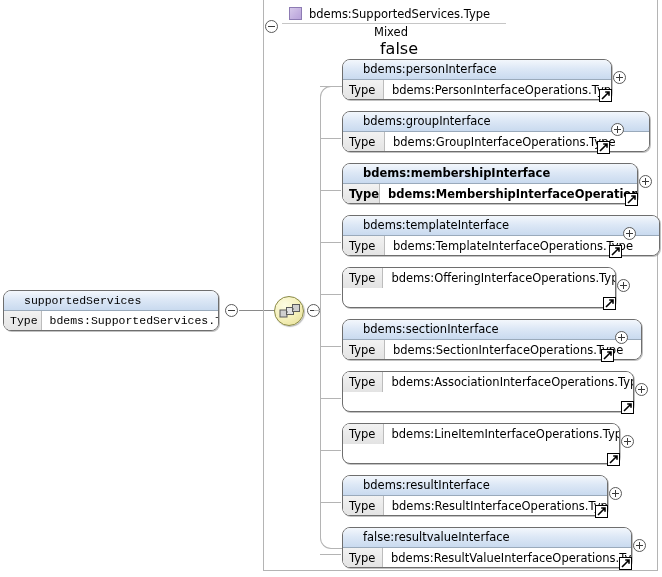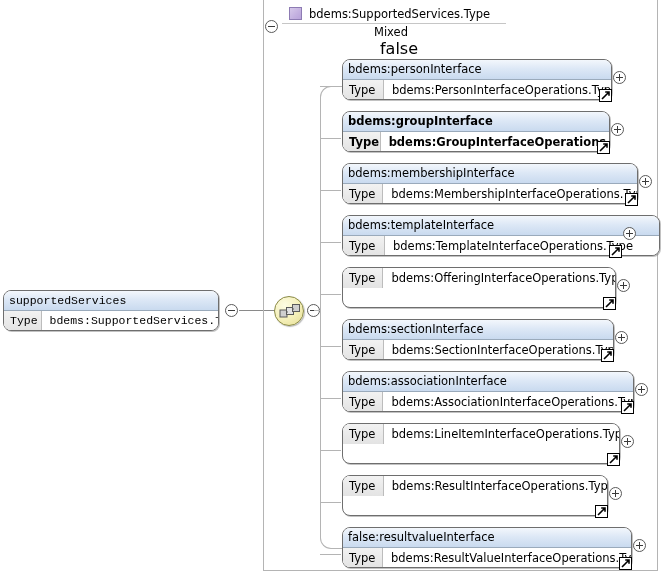--- a/index.html
+++ b/index.html
@@ -136,21 +136,21 @@
     border: 1px solid #6e6e6e;
     border-radius: 8px;
     background: #ffffff;
     box-sizing: border-box;
     overflow: hidden;
     box-shadow: 1px 1px 0 rgba(120,120,120,0.45);
   }
   .node-head {
     height: 19px;
     line-height: 19px;
-    padding-left: 5px;
+    padding-left: 20px;
     font-size: 11.5px;
     background: linear-gradient(to bottom, #f3f7fc 0%, #dde8f6 45%, #c9daef 100%);
     border-bottom: 1px solid #9aaabb;
     white-space: nowrap;
     overflow: hidden;
   }
   .node-body {
     height: 20px;
     display: flex;
     align-items: stretch;
@@ -300,38 +300,38 @@
   </div>
 </div>
 <div class="branch" style="top:86px;"></div>
 <div class="circ plus" style="left:613px; top:71px;"></div>
 <div class="link-badge" style="left:599px; top:89px;">
   <svg width="9" height="9" viewBox="0 0 9 9">
       <path d="M1 8 L8 1 M4.2 1 L8 1 L8 4.8" stroke="#000" stroke-width="1.6" fill="none"></path>
     </svg>
 </div>
 
-<div class="elem" style="left:342px; top:111px; width:268px;font-weight:bold;">
+<div class="elem" style="left:342px; top:111px; width:308px;">
   <div class="node-box">
     <div class="node-head">bdems:groupInterface</div>
     <div class="node-body">
       <div class="node-type-cell">Type</div>
       <div class="node-type-val">bdems:GroupInterfaceOperations.Type</div>
     </div>
   </div>
 </div>
 <div class="branch" style="top:138px;"></div>
 <div class="circ plus" style="left:611px; top:123px;"></div>
 <div class="link-badge" style="left:597px; top:141px;">
   <svg width="9" height="9" viewBox="0 0 9 9">
       <path d="M1 8 L8 1 M4.2 1 L8 1 L8 4.8" stroke="#000" stroke-width="1.6" fill="none"></path>
     </svg>
 </div>
 
-<div class="elem" style="left:342px; top:163px; width:296px;">
+<div class="elem" style="left:342px; top:163px; width:296px;font-weight:bold;">
   <div class="node-box">
     <div class="node-head">bdems:membershipInterface</div>
     <div class="node-body">
       <div class="node-type-cell">Type</div>
       <div class="node-type-val">bdems:MembershipInterfaceOperations.Type</div>
     </div>
   </div>
 </div>
 <div class="branch" style="top:190px;"></div>
 <div class="circ plus" style="left:639px; top:175px;"></div>
@@ -367,40 +367,39 @@
   </div>
 </div>
 <div class="branch" style="top:294px;"></div>
 <div class="circ plus" style="left:617px; top:279px;"></div>
 <div class="link-badge" style="left:603px; top:297px;">
   <svg width="9" height="9" viewBox="0 0 9 9">
       <path d="M1 8 L8 1 M4.2 1 L8 1 L8 4.8" stroke="#000" stroke-width="1.6" fill="none"></path>
     </svg>
 </div>
 
-<div class="elem" style="left:342px; top:319px; width:272px;">
+<div class="elem" style="left:342px; top:319px; width:300px;">
   <div class="node-box">
     <div class="node-head">bdems:sectionInterface</div>
     <div class="node-body">
       <div class="node-type-cell">Type</div>
       <div class="node-type-val">bdems:SectionInterfaceOperations.Type</div>
     </div>
   </div>
 </div>
 <div class="branch" style="top:346px;"></div>
 <div class="circ plus" style="left:615px; top:331px;"></div>
 <div class="link-badge" style="left:601px; top:349px;">
   <svg width="9" height="9" viewBox="0 0 9 9">
       <path d="M1 8 L8 1 M4.2 1 L8 1 L8 4.8" stroke="#000" stroke-width="1.6" fill="none"></path>
     </svg>
 </div>
 
 <div class="elem" style="left:342px; top:371px; width:292px;">
   <div class="node-box">
-    <div class="node-head">bdems:associationInterface</div>
     <div class="node-body">
       <div class="node-type-cell">Type</div>
       <div class="node-type-val">bdems:AssociationInterfaceOperations.Type</div>
     </div>
   </div>
 </div>
 <div class="branch" style="top:398px;"></div>
 <div class="circ plus" style="left:635px; top:383px;"></div>
 <div class="link-badge" style="left:621px; top:401px;">
   <svg width="9" height="9" viewBox="0 0 9 9">
@@ -419,20 +418,21 @@
 <div class="branch" style="top:450px;"></div>
 <div class="circ plus" style="left:621px; top:435px;"></div>
 <div class="link-badge" style="left:607px; top:453px;">
   <svg width="9" height="9" viewBox="0 0 9 9">
       <path d="M1 8 L8 1 M4.2 1 L8 1 L8 4.8" stroke="#000" stroke-width="1.6" fill="none"></path>
     </svg>
 </div>
 
 <div class="elem" style="left:342px; top:475px; width:266px;">
   <div class="node-box">
+    <div class="node-head">bdems:resultInterface</div>
     <div class="node-body">
       <div class="node-type-cell">Type</div>
       <div class="node-type-val">bdems:ResultInterfaceOperations.Type</div>
     </div>
   </div>
 </div>
 <div class="branch" style="top:502px;"></div>
 <div class="circ plus" style="left:609px; top:487px;"></div>
 <div class="link-badge" style="left:595px; top:505px;">
   <svg width="9" height="9" viewBox="0 0 9 9">

